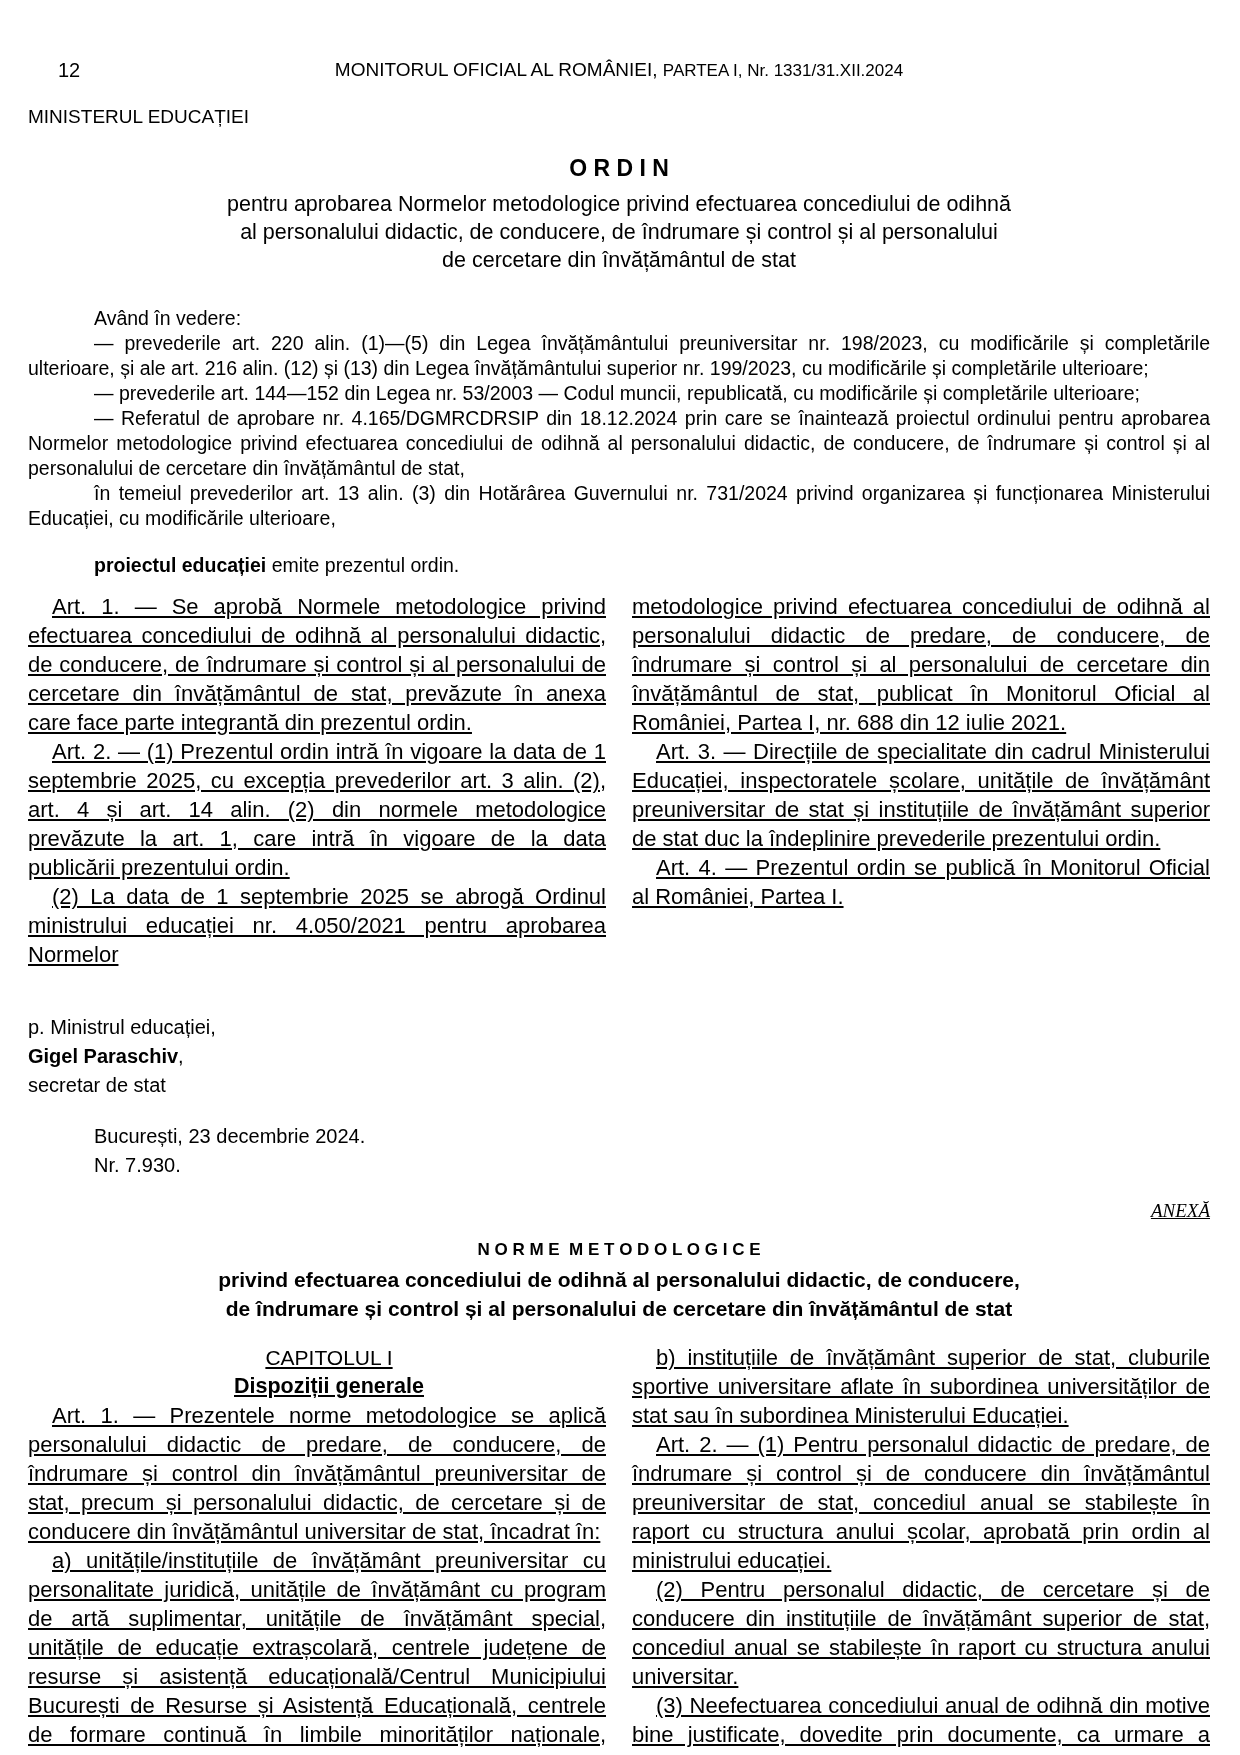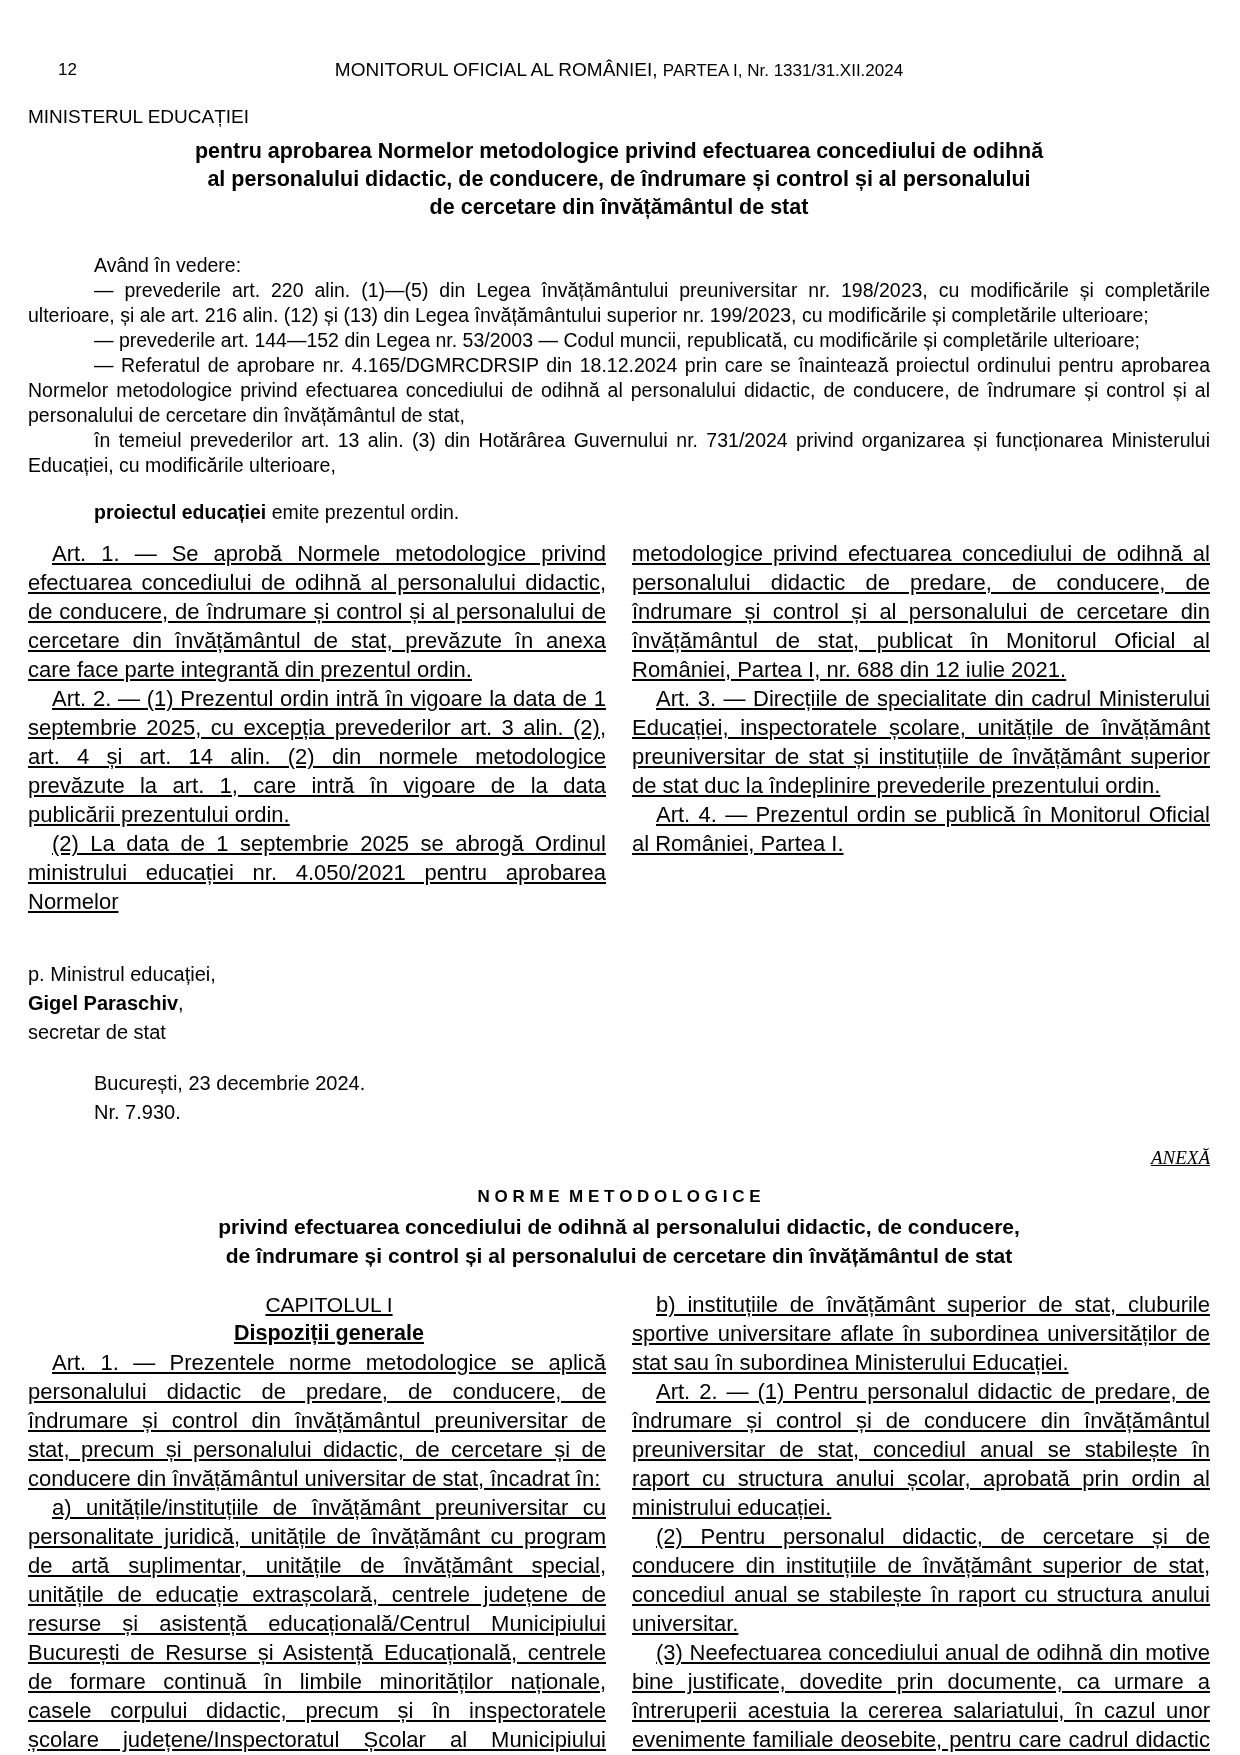--- a/index.html
+++ b/index.html
@@ -9,28 +9,28 @@
     height: 1755px;
     box-sizing: border-box;
     padding: 58px 30px 0 28px;
     background: #ffffff;
     color: #000000;
     font-family: "Liberation Sans", sans-serif;
     overflow: hidden;
   }
   
   .masthead { position: relative; text-align: center; font-size: 19px; line-height: 24px; }
-  .page-num { position: absolute; left: 30px; top: 0; font-size: 17px; }
+  .page-num { position: absolute; left: 30px; top: 0; font-size: 20px; }
   .journal-issue { font-size: 17px; }
   
   .ministry { margin-top: 22px; font-size: 19px; line-height: 24px; }
   
   .order-head { text-align: center; }
   .order-title { margin-top: 26px; font-size: 23px; font-weight: bold; white-space: pre; }
-  .order-sub { margin-top: 8px; font-size: 21.5px; font-weight: bold; line-height: 28px; }
+  .order-sub { margin-top: 8px; font-size: 21.5px; font-weight: normal; line-height: 28px; }
   
   .preamble { margin-top: 32px; font-size: 19.5px; line-height: 25px; text-align: justify; }
   .preamble p { margin: 0; text-indent: 66px; }
   .issue-clause { margin-top: 22px; font-size: 19.5px; line-height: 25px; text-indent: 66px; }
   
   .cols { margin-top: 14px; display: flex; gap: 26px; font-size: 22px; line-height: 29px; text-align: justify; }
   .col { width: 578px; }
   .col p { margin: 0; text-indent: 24px; text-decoration: underline; }
   p.no-indent { text-indent: 0; }
   p.fill-last { text-align-last: justify; }
@@ -55,20 +55,21 @@
 <div class="page">
 
   <div class="masthead">
     <span class="page-num">12</span>
     <span>MONITORUL OFICIAL AL ROMÂNIEI, </span><span class="journal-issue">PARTEA I, Nr. 1331/31.XII.2024</span>
   </div>
 
   <div class="ministry">MINISTERUL EDUCAȚIEI</div>
 
   <div class="order-head">
+    <div class="order-title">O R D I N</div>
     <div class="order-sub">
       <div>pentru aprobarea Normelor metodologice privind efectuarea concediului de odihnă</div>
       <div>al personalului didactic, de conducere, de îndrumare și control și al personalului</div>
       <div>de cercetare din învățământul de stat</div>
     </div>
   </div>
 
   <div class="preamble">
     <p>Având în vedere:</p>
     <p>— prevederile art. 220 alin. (1)—(5) din Legea învățământului preuniversitar nr. 198/2023, cu modificările și completările ulterioare, și ale art. 216 alin. (12) și (13) din Legea învățământului superior nr. 199/2023, cu modificările și completările ulterioare;</p>

